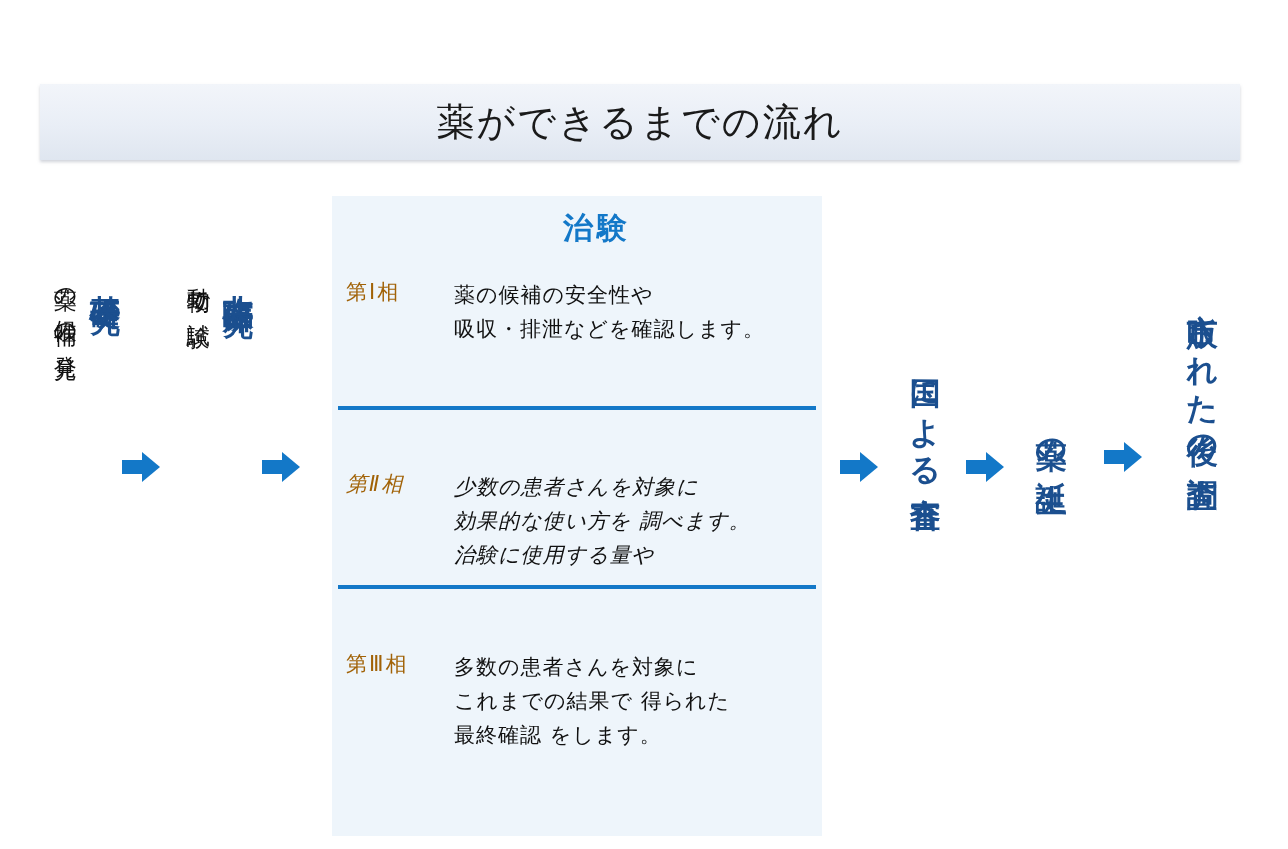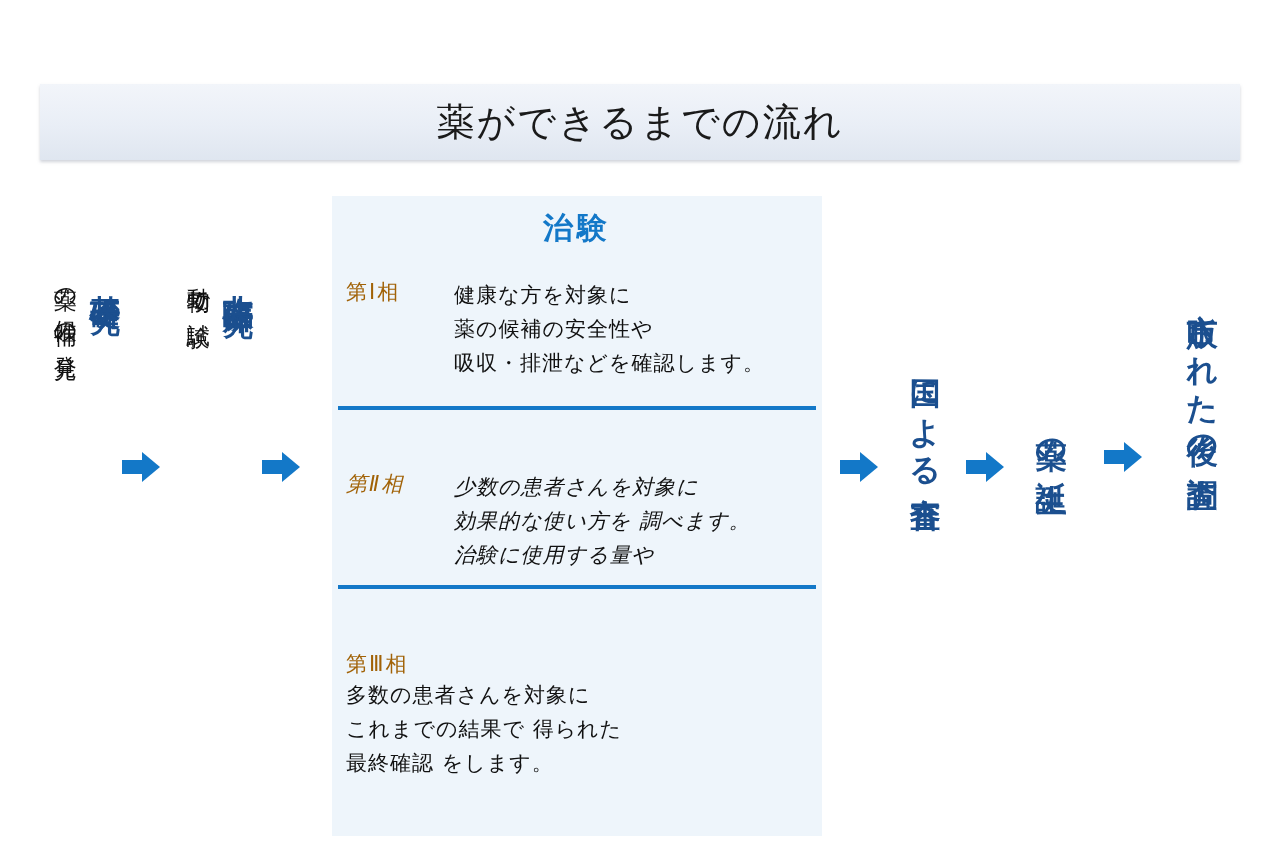--- a/index.html
+++ b/index.html
@@ -94,21 +94,21 @@
   #trial-panel {
     position: absolute;
     left: 332px;
     top: 196px;
     width: 490px;
     height: 640px;
     background: #eef5fb;
   }
   #trial-title {
     position: absolute;
-    left: 332px;
+    left: 352px;
     top: 208px;
     width: 490px;
     text-align: center;
     font-size: 30px;
     font-weight: bold;
     color: #1378c8;
     letter-spacing: 4px;
     font-family: "DejaVu Sans", "Liberation Sans", sans-serif;
   }
   .phase-row {
@@ -147,21 +147,21 @@
   #col-post    { left: 1185px;top: 290px; }
 
   #arrow-1 { left: 122px;  top: 452px; }
   #arrow-2 { left: 262px;  top: 452px; }
   #arrow-3 { left: 840px;  top: 452px; }
   #arrow-4 { left: 966px;  top: 452px; }
   #arrow-5 { left: 1104px; top: 442px; }
 
   #phase-1 { left: 346px; top: 278px; }
   #phase-2 { left: 346px; top: 470px; font-style: italic; }
-  #phase-3 { left: 346px; top: 650px; flex-direction: column; }
+  #phase-3 { left: 346px; top: 650px; }
 
   #div-1 { top: 406px; }
   #div-2 { top: 585px; }
 </style>
 </head>
 <body>
 
 <div id="title-banner">
   <div class="title-text">薬ができるまでの流れ</div>
 </div>
@@ -185,21 +185,20 @@
   <div class="shaft"></div>
     <div class="head"></div>
 </div>
 
 <div id="trial-panel"></div>
 <div id="trial-title">治験</div>
 
 <div class="phase-row" id="phase-1">
   <div class="phase-label">第Ⅰ相</div>
   <div class="phase-body">
-    <div>健康な方を対象に</div>
     <div>薬の候補の安全性や</div>
     <div>吸収・排泄などを確認します。</div>
   </div>
 </div>
 
 <div class="divider" id="div-1"></div>
 
 <div class="phase-row" id="phase-2">
   <div class="phase-label">第Ⅱ相</div>
   <div class="phase-body">

